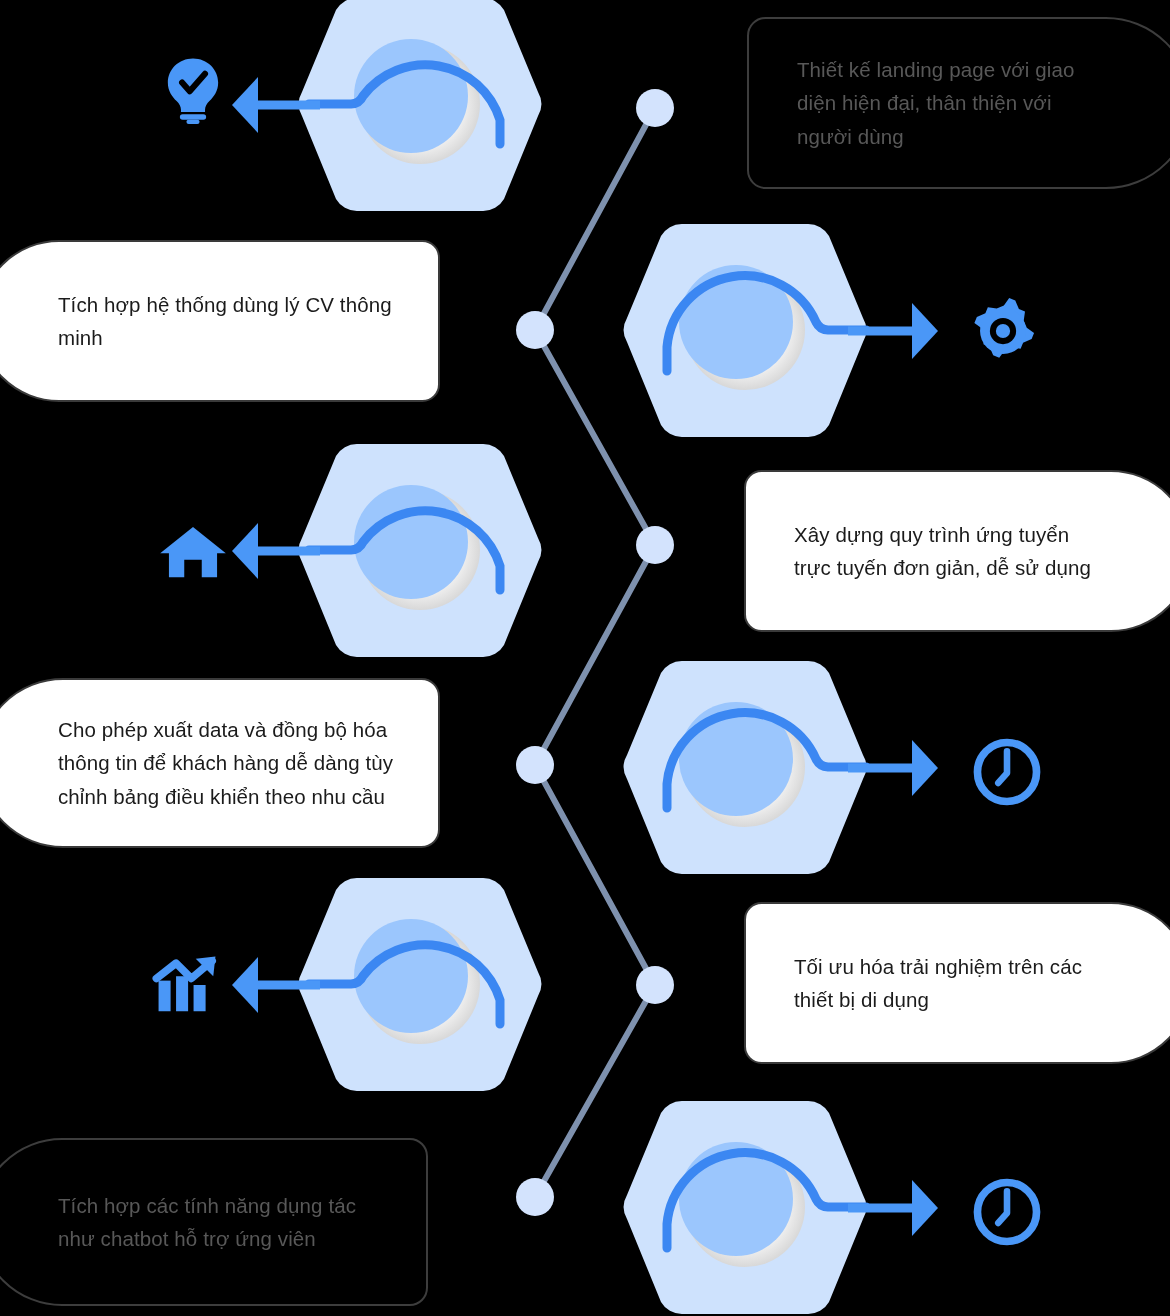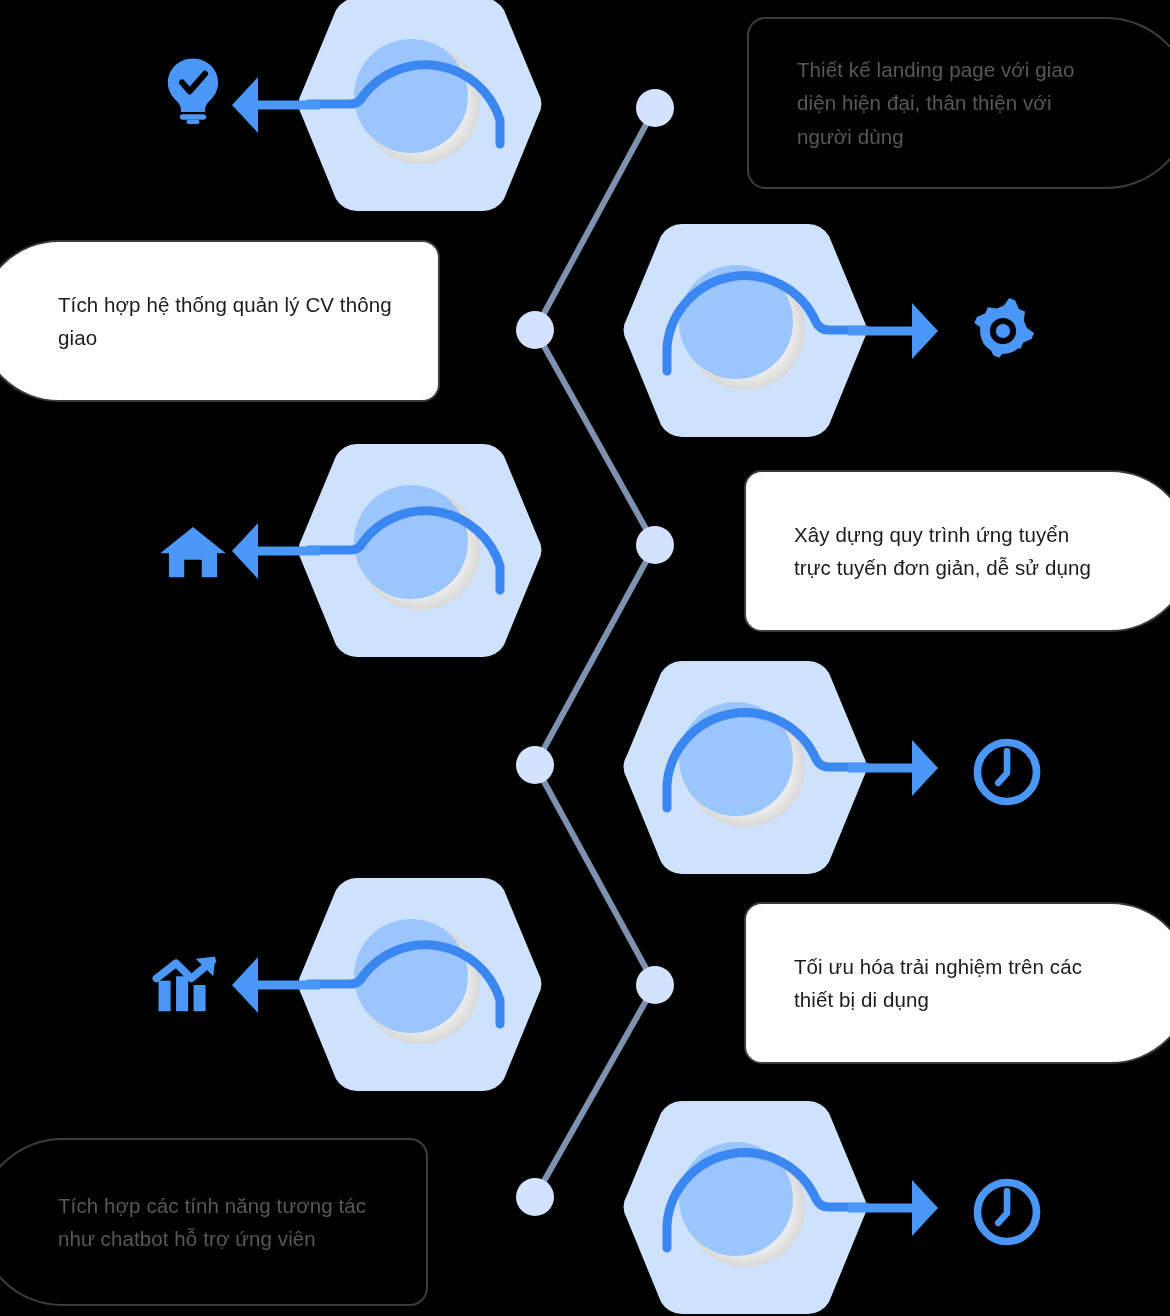--- a/index.html
+++ b/index.html
@@ -114,21 +114,21 @@
       </svg>
     </div>
 
     <div class="card right ghost" style="top:25px;width:445px;height:172px;">
       <span class="txt">Thiết kế landing page với giao diện hiện đại, thân thiện với người dùng</span>
     </div>
   </div>
 
   <div class="row" style="top:236px;">
     <div class="card left" style="top:4px;width:462px;height:162px;">
-      <span class="txt">Tích hợp hệ thống quản lý CV thông giao</span>
+      <span class="txt">Tích hợp hệ thống dùng lý CV thông minh</span>
     </div>
   </div>
 
   <div class="row" style="top:218px;">
 
     <div class="hexwrap" style="left:620px;top:0px;">
       <svg width="250" height="225" viewBox="0 0 250 225">
         <use href="#hexCluster"></use>
         <path d="M47 153 v-24 A78 78 0 0 1 196 104 a14 14 0 0 0 12 8 h38" fill="none" stroke="#3B87F2" stroke-width="9" stroke-linecap="round"></path>
       </svg>
@@ -173,20 +173,25 @@
       </svg>
     </div>
 
     <div class="glyph" style="left:158px;top:78px;">
       <svg viewBox="0 0 64 64">
         <path d="M32 10 L62 34 L54 34 L54 56 L40 56 L40 40 L24 40 L24 56 L10 56 L10 34 L2 34 Z" fill="#4A97F7"></path>
       </svg>
     </div>
   </div>
 
+  <div class="row" style="top:678px;">
+    <div class="card left" style="top:0px;width:462px;height:170px;">
+      <span class="txt">Cho phép xuất data và đồng bộ hóa thông tin để khách hàng dễ dàng tùy chỉnh bảng điều khiển theo nhu cầu</span>
+    </div>
+  </div>
 
   <div class="row" style="top:655px;">
 
     <div class="hexwrap" style="left:620px;top:0px;">
       <svg width="250" height="225" viewBox="0 0 250 225">
         <use href="#hexCluster"></use>
         <path d="M47 153 v-24 A78 78 0 0 1 196 104 a14 14 0 0 0 12 8 h38" fill="none" stroke="#3B87F2" stroke-width="9" stroke-linecap="round"></path>
       </svg>
     </div>
 
@@ -233,21 +238,21 @@
         <rect x="22" y="24" width="11" height="32" fill="#4A97F7"></rect>
         <rect x="38" y="32" width="11" height="24" fill="#4A97F7"></rect>
         <path d="M4 26 L22 12 L36 26 L55 10" fill="none" stroke="#4A97F7" stroke-width="7" stroke-linejoin="round" stroke-linecap="round"></path>
         <path d="M40 8 L58 6 L56 24 Z" fill="#4A97F7"></path>
       </svg>
     </div>
   </div>
 
   <div class="row" style="top:1138px;">
     <div class="card left ghost" style="top:0px;width:450px;height:168px;">
-      <span class="txt">Tích hợp các tính năng tương tác như chatbot hỗ trợ ứng viên</span>
+      <span class="txt">Tích hợp các tính năng dụng tác như chatbot hỗ trợ ứng viên</span>
     </div>
   </div>
 
   <div class="row" style="top:1095px;">
 
     <div class="hexwrap" style="left:620px;top:0px;">
       <svg width="250" height="225" viewBox="0 0 250 225">
         <use href="#hexCluster"></use>
         <path d="M47 153 v-24 A78 78 0 0 1 196 104 a14 14 0 0 0 12 8 h38" fill="none" stroke="#3B87F2" stroke-width="9" stroke-linecap="round"></path>
       </svg>

